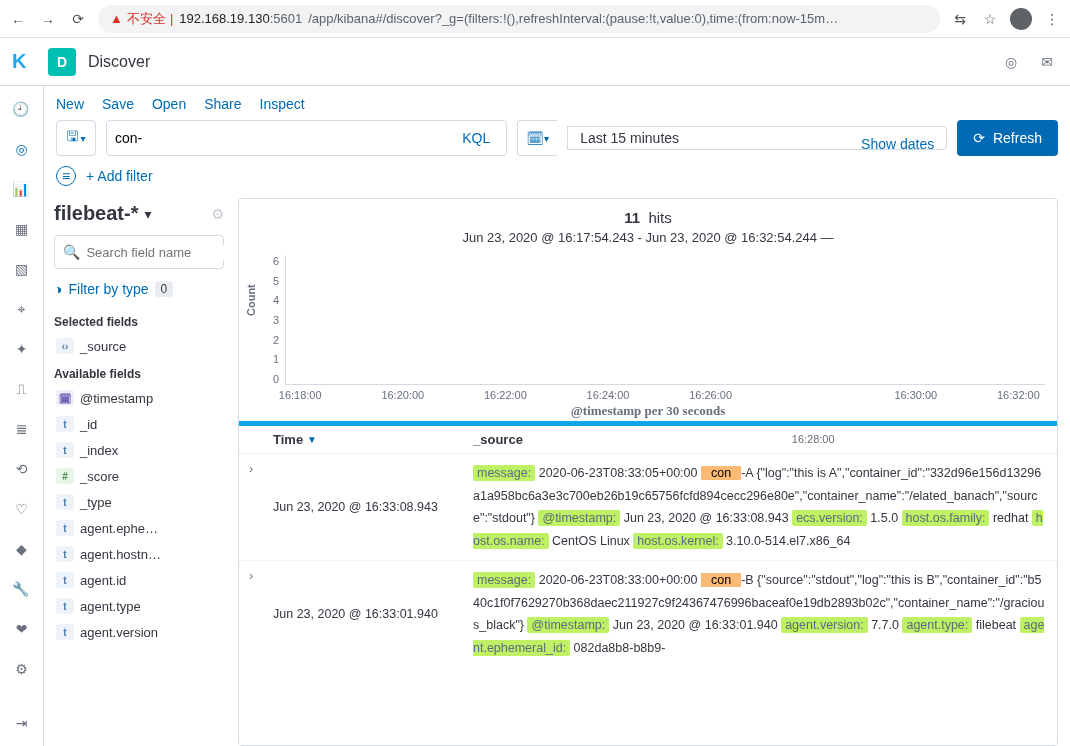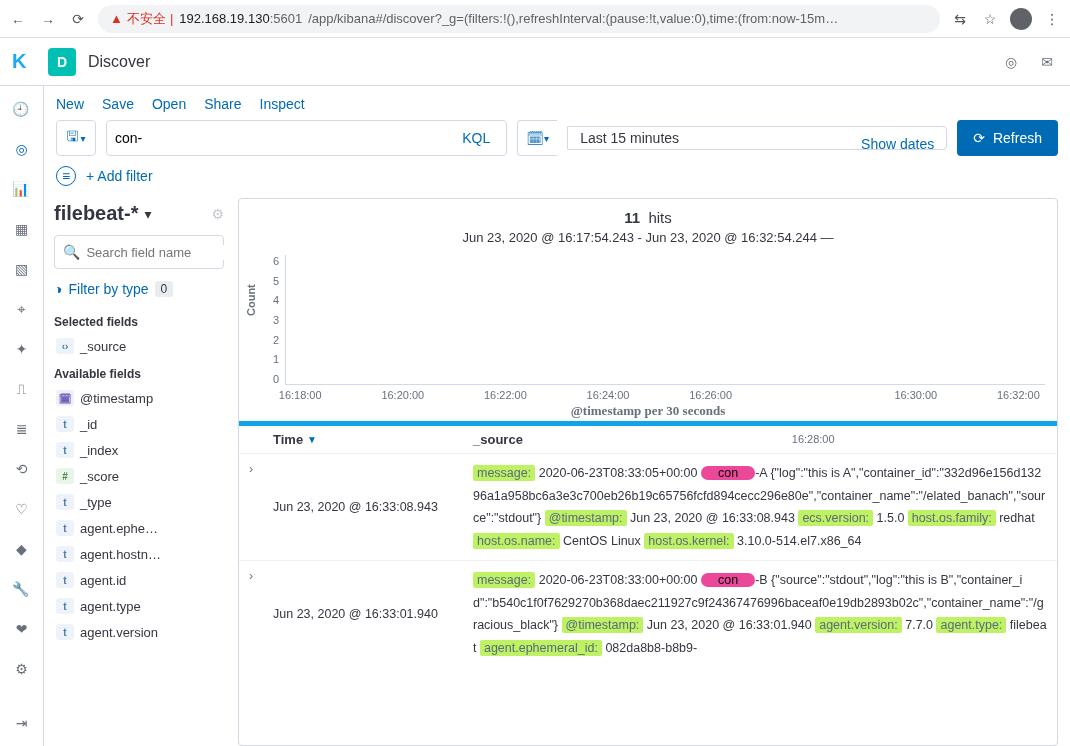--- a/index.html
+++ b/index.html
@@ -89,21 +89,21 @@
 .table{ flex:1; overflow:auto; border-top:5px solid #0ea5e9; font-size:13px;}
 .thead{ display:flex; padding:6px 10px; font-weight:600; color:#343741;}
 .col-exp{width:24px;}
 .col-time{width:200px; display:flex;align-items:center;gap:4px;}
 .sort-ind{color:#006bb4;font-size:10px;}
 .col-src{flex:1;}
 .trow{ display:flex; padding:8px 10px; border-top:1px solid #eef0f4; font-family: Menlo,Consolas,monospace; font-size:12.5px;}
 .exp-caret{ width:24px;color:#69707d;}
 .src{ flex:1; line-height:1.8; word-break:break-all;}
 .kv-key{ background:#bef264; color:#5a6b7e; padding:1px 4px; border-radius:2px;}
-mark{ background:#ec4899; color:#000; padding:0 17px;border-radius:7px;}
+mark{ background:#fdba74; color:#000; padding:0 10px;}
 </style>
 </head>
 <body>
 
 <div class="browser-bar">
   <div class="bb-icon">←</div>
   <div class="bb-icon">→</div>
   <div class="bb-icon">⟳</div>
   <div class="bb-url">
     <span class="insecure">▲ <span>不安全</span> |</span>

